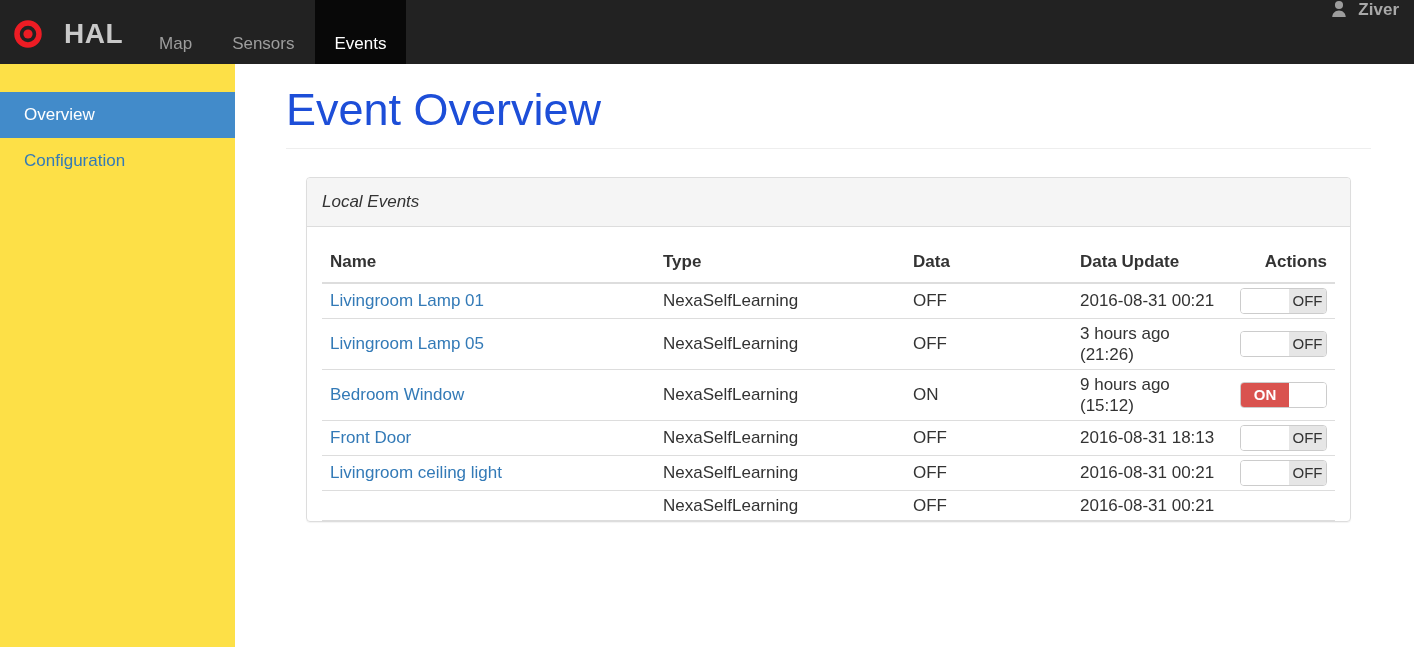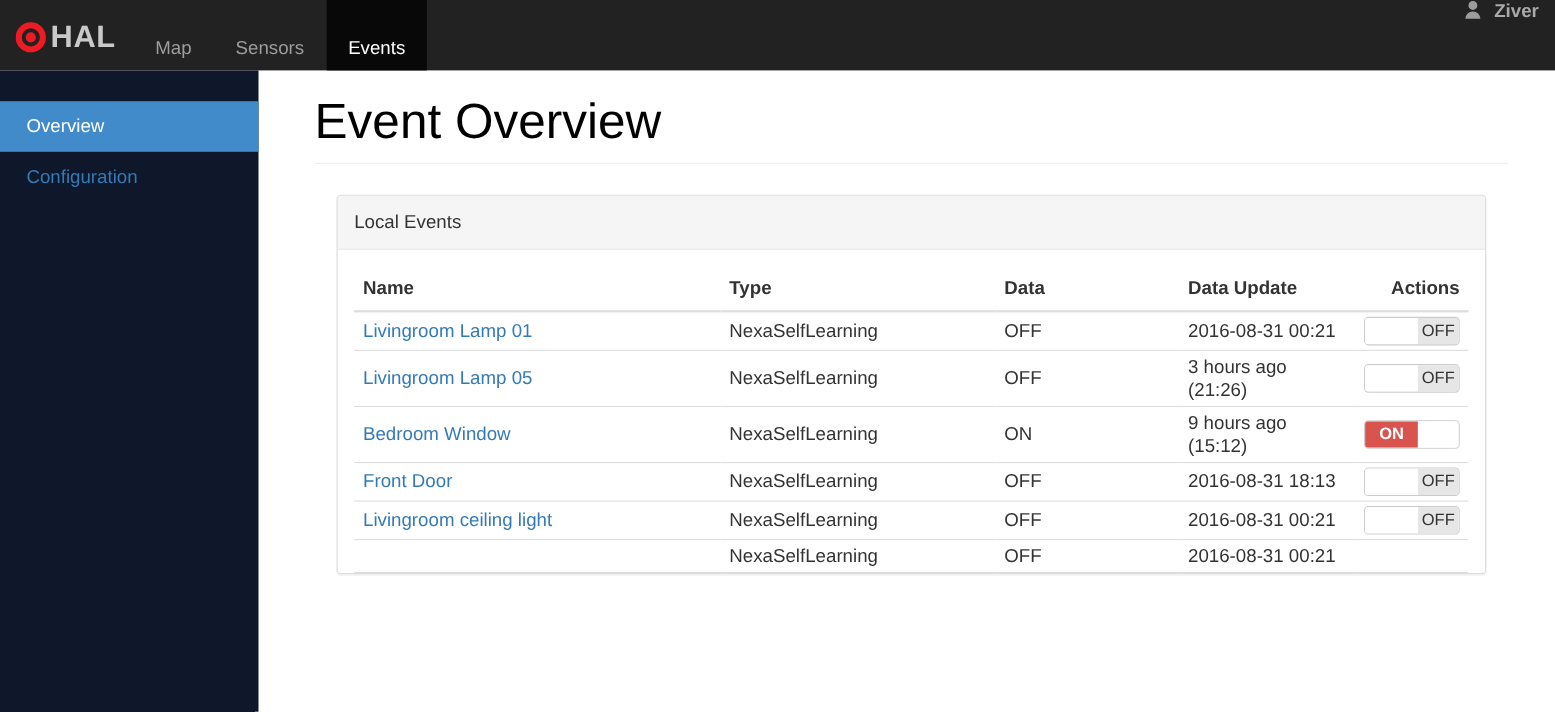--- a/index.html
+++ b/index.html
@@ -10,57 +10,57 @@
     font-family:"Liberation Sans", sans-serif;
     font-size:17px;
   }
 
   
   .navbar {
     height:64px; background:#222; display:flex; align-items:stretch;
     position:relative; z-index:10;
   }
   .brand {
-    display:flex; align-items:center; gap:4px;
+    display:flex; align-items:center; gap:22px;
     padding:4px 16px 0 14px; cursor:pointer;
   }
   .brand-label { font-size:28px; font-weight:bold; color:#c9c9c9; letter-spacing:0.5px; }
   .nav { display:flex; list-style:none; margin:0; padding:0; }
   .nav-item {
     line-height:64px; padding:12px 20px; color:#9d9d9d; cursor:pointer; font-size:17px;
   }
   .nav-item.active { background:#080808; color:#fff; }
   .user-menu {
     margin-left:auto; display:flex; align-items:flex-start; gap:10px;
     padding-right:15px; color:#a9a9a9; font-weight:bold; font-size:17px; cursor:pointer;
   }
 
   
   .sidebar {
     position:absolute; top:64px; left:0; bottom:0; width:235px;
-    background:#0f172a; padding-top:28px;
+    background:#fde047; padding-top:28px;
   }
   .side-item {
     padding:12px 24px; font-size:17px; color:#337ab7; cursor:pointer; line-height:22px;
   }
   .side-item.active { background:#428bca; color:#fff; }
 
   
   .content { margin-left:235px; padding:0 43px 0 51px; }
   .page-title {
-    font-size:45px; font-weight:500; color:#000000; line-height:1.1;
+    font-size:45px; font-weight:500; color:#1d4ed8; line-height:1.1;
     margin:21px 0 0 0; padding-bottom:13px; border-bottom:1px solid #eee;
   }
   .panel {
     margin:28px 20px 0 20px; border:1px solid #ddd; border-radius:4px;
     box-shadow:0 1px 1px rgba(0,0,0,.05); overflow:hidden;
   }
   .panel-heading {
     background:#f5f5f5; border-bottom:1px solid #ddd;
-    padding:14px 15px; font-size:17px; color:#333; border-radius:3px 3px 0 0;
+    padding:14px 15px; font-size:17px; color:#333; border-radius:3px 3px 0 0;font-style:italic;
   }
   .panel-body { padding:15px 15px 0 15px; }
 
   
   table { width:100%; border-collapse:collapse; table-layout:fixed; }
   th {
     text-align:left; font-weight:bold; font-size:17px; color:#333;
     padding:10px 8px; border-bottom:2px solid #ddd; line-height:20px;
   }
   th.col-name { width:333px; }

